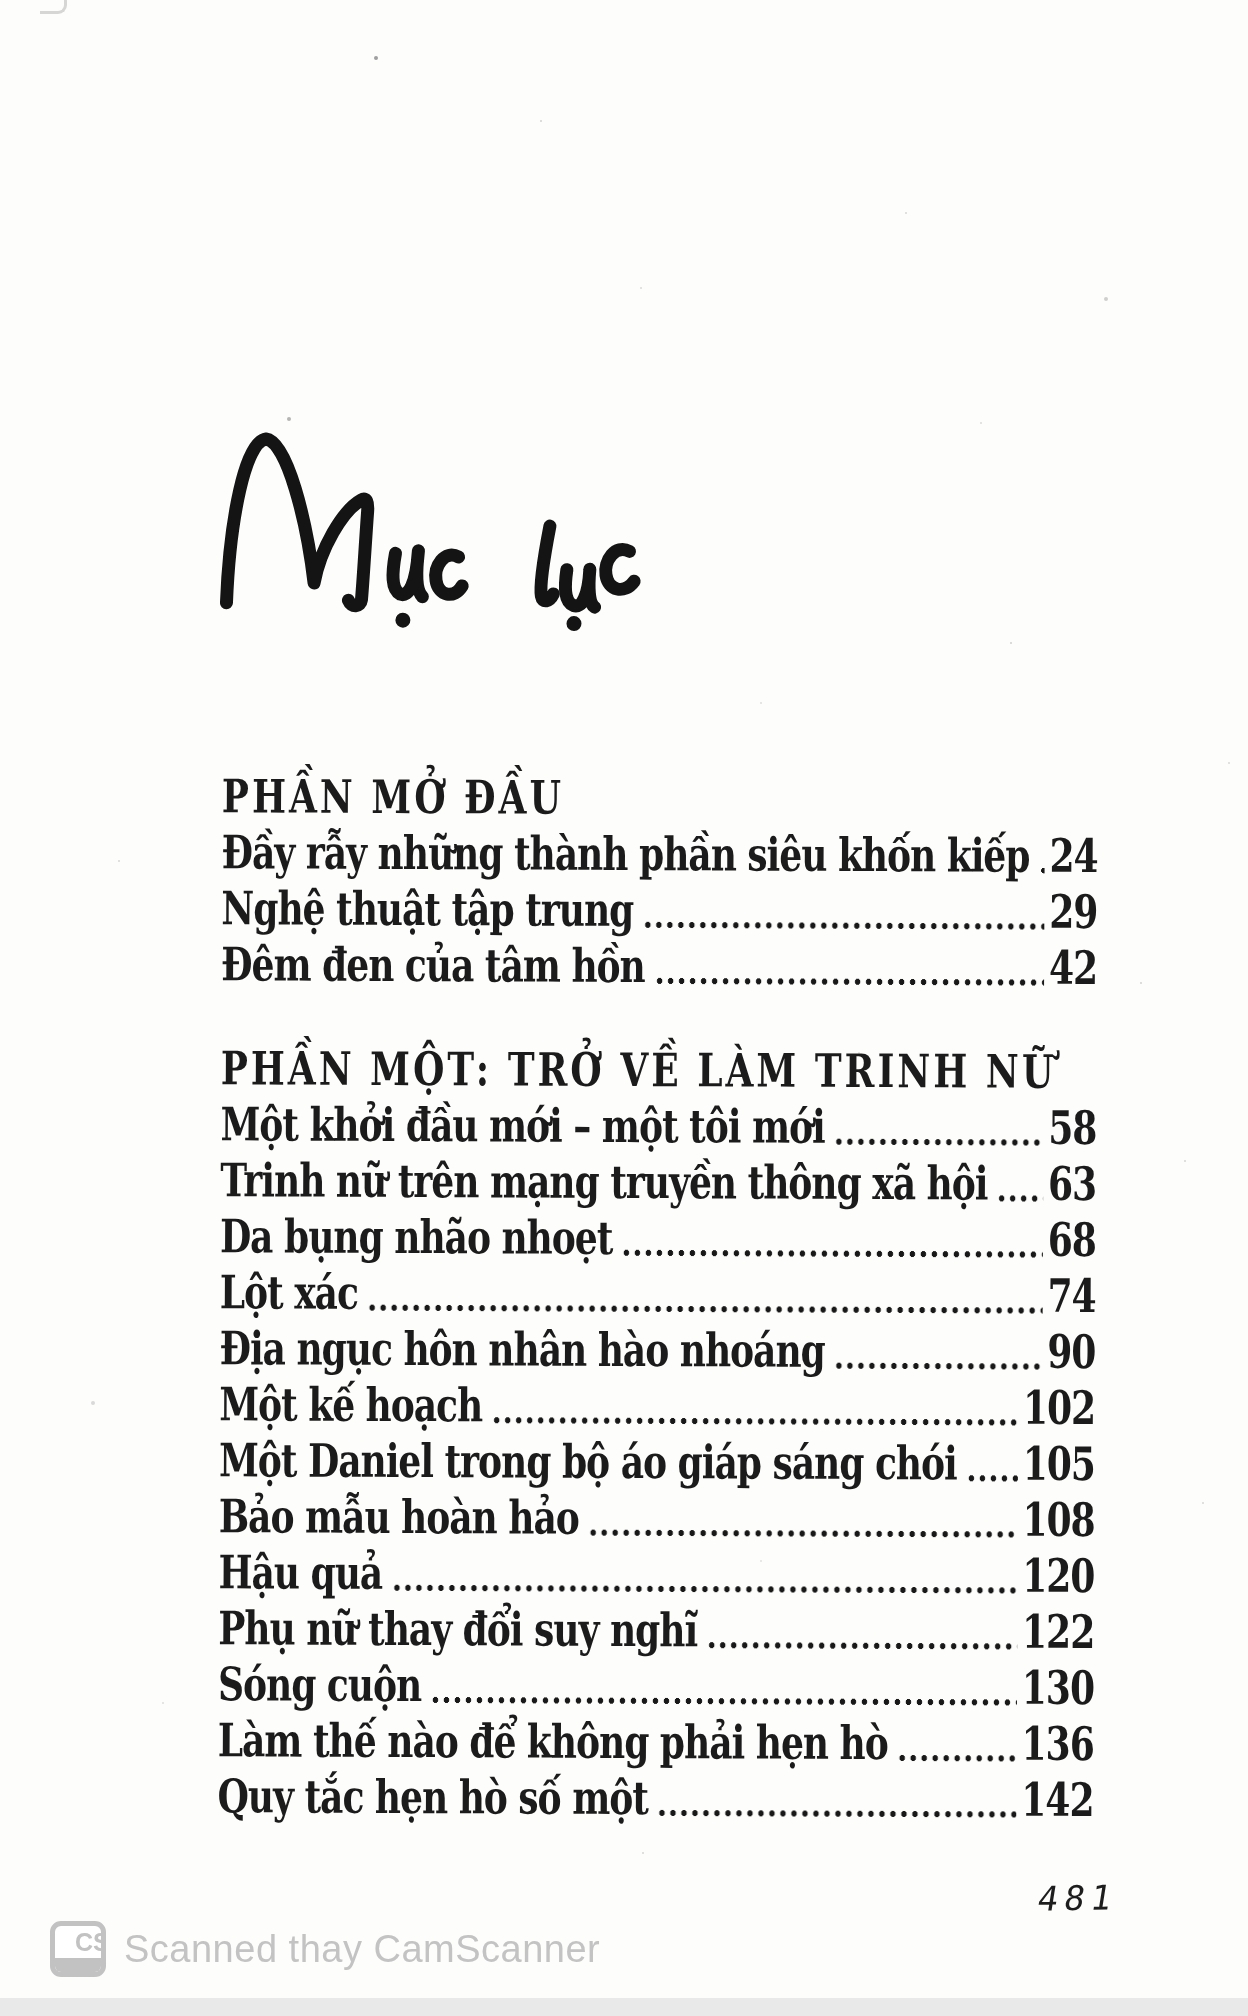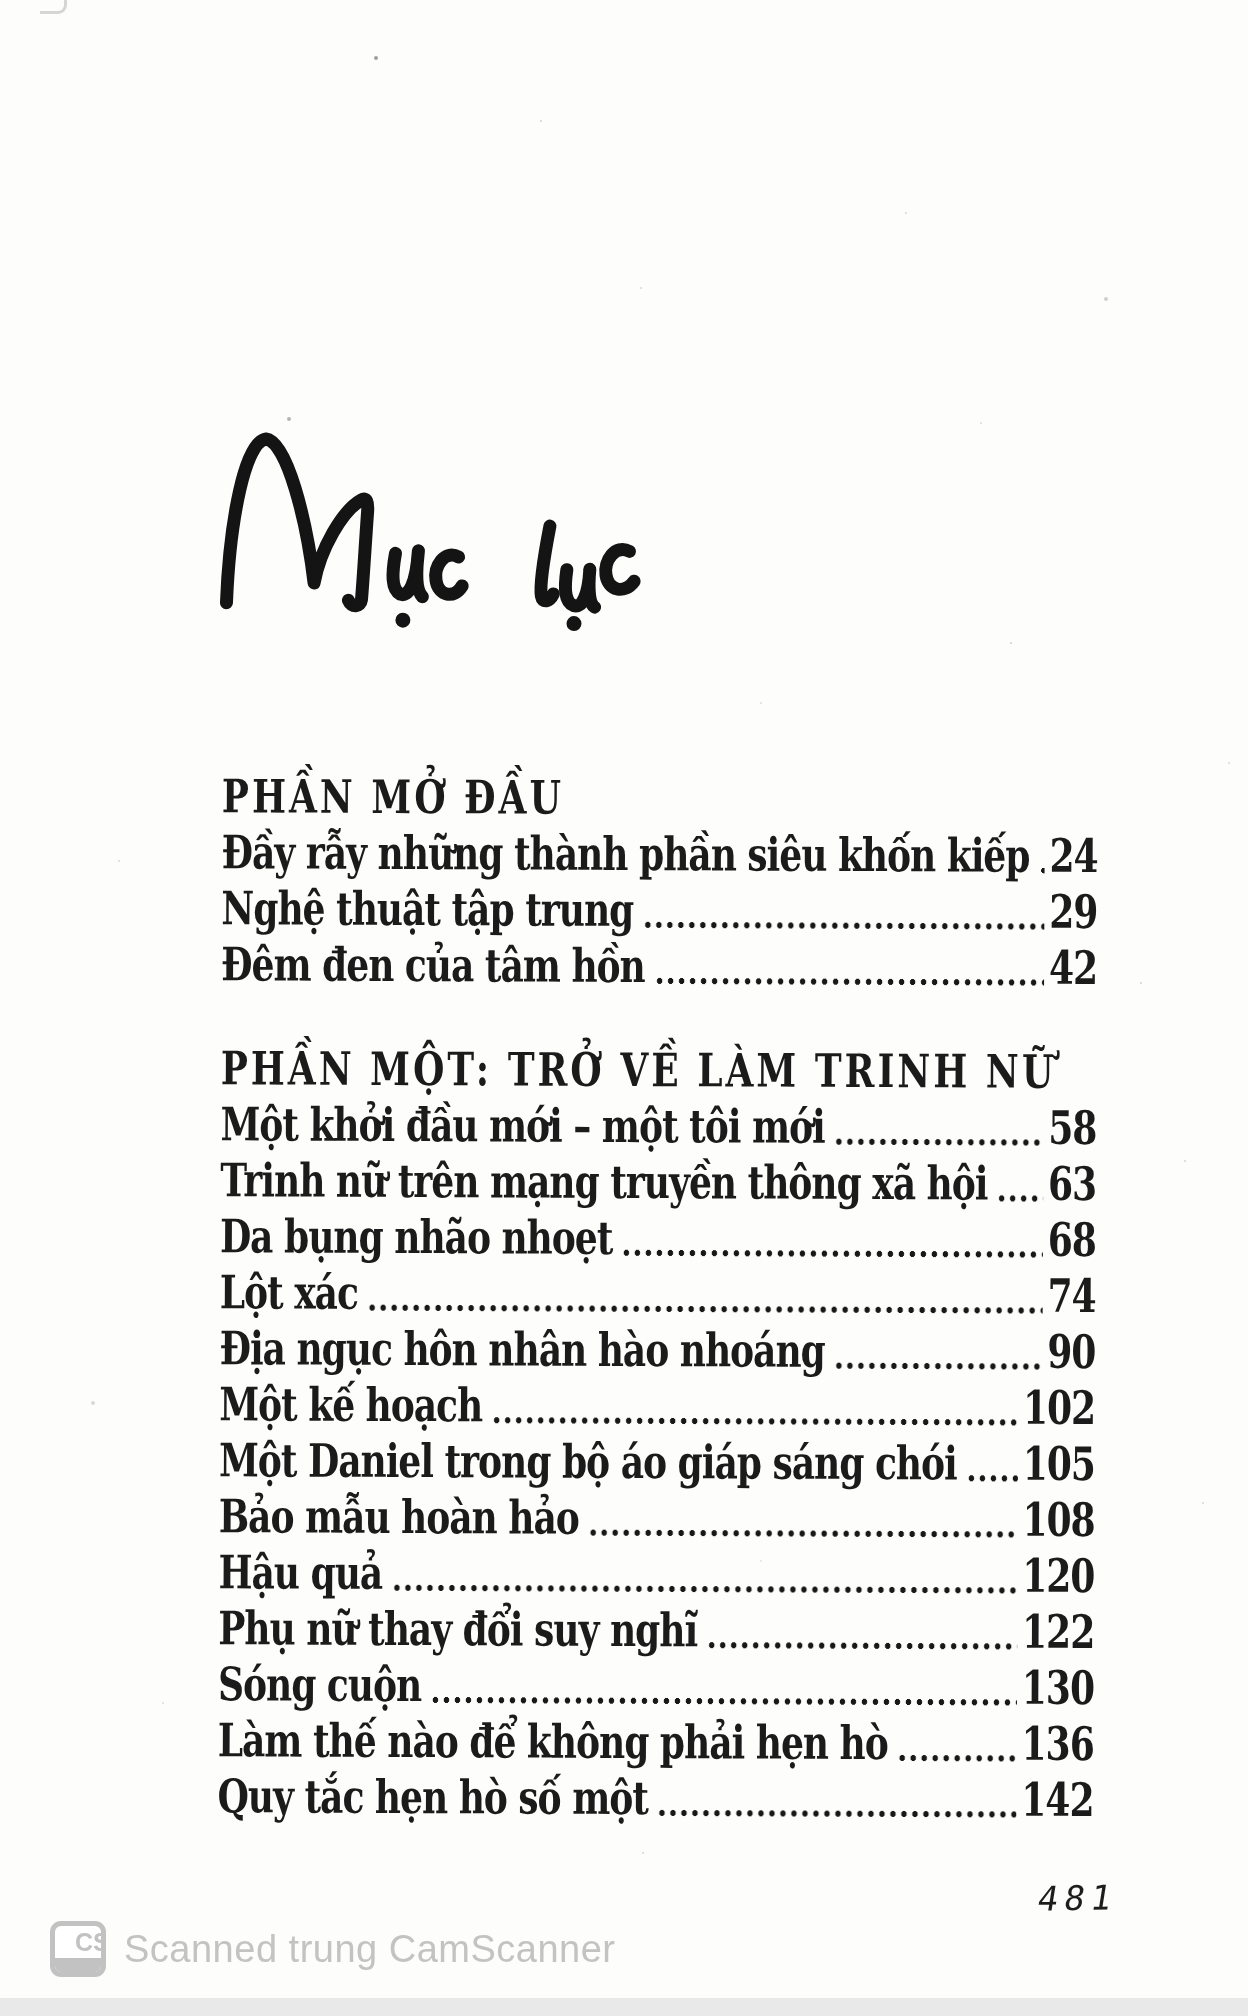--- a/index.html
+++ b/index.html
@@ -219,15 +219,15 @@
 </ul>
   </section>
 </div>
 
   <div class="hand-number">481</div>
 
   <div class="cs-icon">
     <span class="cs-letters">CS</span>
     <span class="cs-bar"></span>
   </div>
-  <div class="scan-label">Scanned trung CamScanner</div>
+  <div class="scan-label">Scanned thay CamScanner</div>
 
 </div>
 
 </body></html>

